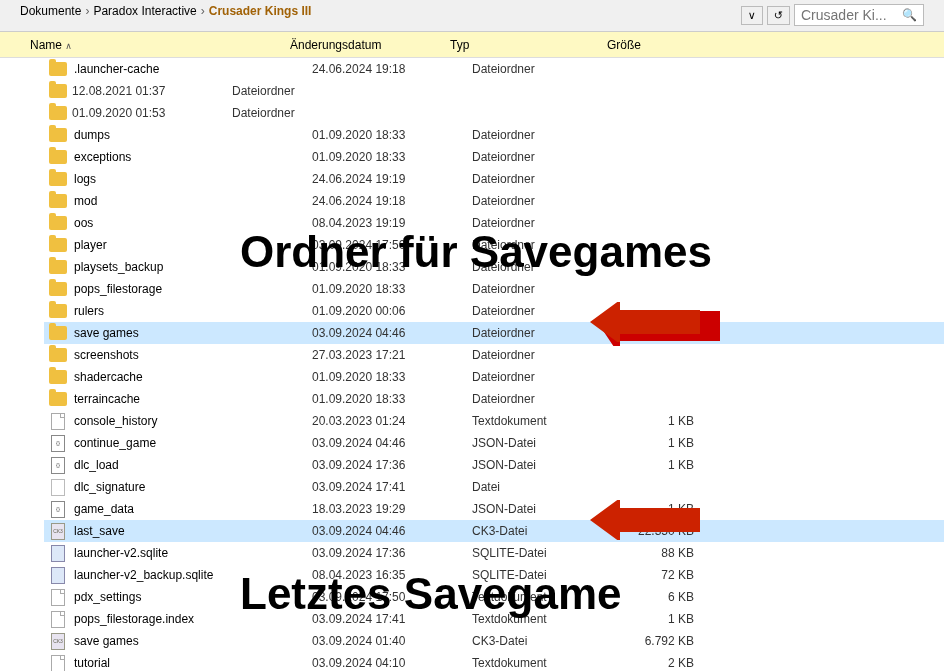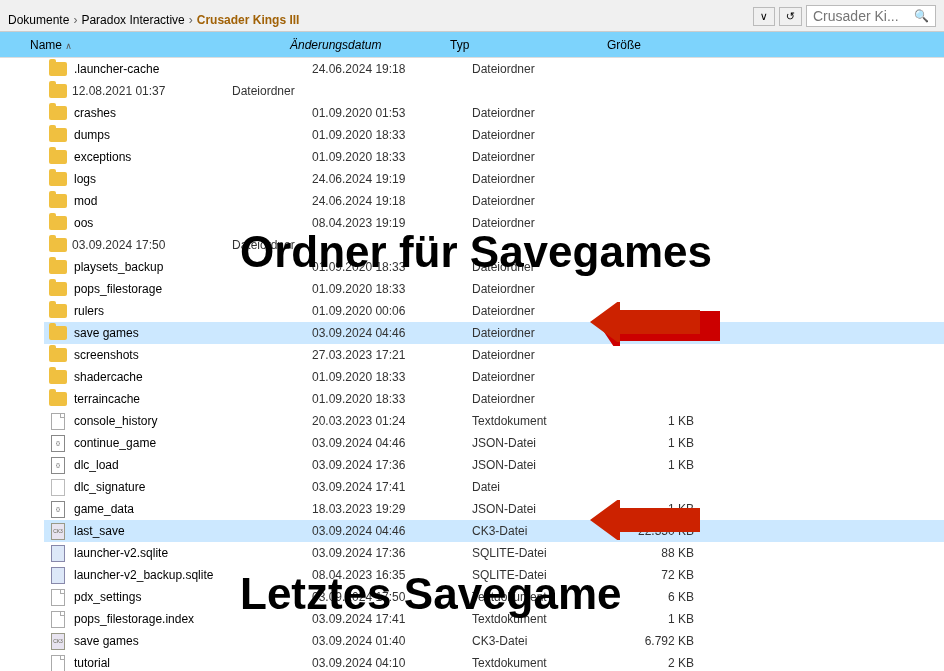--- a/index.html
+++ b/index.html
@@ -1,39 +1,39 @@
 <!DOCTYPE html>
 <html><head>
   <meta charset="utf-8">
   <style>
     * { margin: 0; padding: 0; box-sizing: border-box; }
     body { font-family: 'Segoe UI', Arial, sans-serif; font-size: 12px; background: #fff; width: 944px; height: 671px; overflow: hidden; }
 
     
     .address-bar {
-      display: flex; align-items: flex-end; background: #f0f0f0; border-bottom: 1px solid #ccc;
-      padding: 4px 8px; height: 32px; gap: 4px;
+      display: flex; align-items: flex-start; background: #f0f0f0; border-bottom: 1px solid #ccc;
+      padding: 4px 20px; height: 32px; gap: 4px;
     }
     .address-bar .breadcrumb { display: flex; align-items: center; gap: 2px; flex: 1; }
     .address-bar .breadcrumb span { color: #000; cursor: pointer; }
     .address-bar .breadcrumb .sep { color: #666; margin: 0 2px; }
     .address-bar .breadcrumb .current { font-weight: bold; color: #a16207; }
     .addr-controls { display: flex; gap: 4px; align-items: center; }
     .addr-btn { background: none; border: 1px solid #bbb; padding: 2px 6px; cursor: pointer; font-size: 11px; }
     .search-box { display: flex; align-items: center; border: 1px solid #bbb; background: #fff; padding: 2px 6px; width: 130px; }
     .search-box input { border: none; outline: none; font-size: 14px; width: 100%; }
 
     
     .col-headers {
-      display: flex; align-items: center; background: #7dd3fc; border-bottom: 1px solid #ddd;
+      display: flex; align-items: center; background: #fef9c3; border-bottom: 1px solid #ddd;
       padding: 2px 0; height: 26px;
     }
     .col-header { padding: 2px 6px; cursor: pointer; color: #000; font-size: 12px; user-select: none; }
     .col-header.name { width: 260px; }
-    .col-header.date { width: 160px; font-style: italic; }
+    .col-header.date { width: 160px; }
     .col-header.type { width: 130px; }
     .col-header.size { width: 100px; text-align: center; }
     .sort-arrow { font-size: 9px; color: #555; }
 
     
     .file-list { overflow-y: auto; height: calc(671px - 32px - 26px); position: relative; padding-left: 44px; }
     .file-row {
       display: flex; align-items: center; height: 22px; padding: 0 0;
       cursor: pointer; border-bottom: none;
     }
@@ -104,21 +104,20 @@
         <div class="folder-icon"></div>
       </div>
     <div class="col-date">12.08.2021 01:37</div>
     <div class="col-type">Dateiordner</div>
     <div class="col-size"></div>
   </div>
     <div class="file-row">
     <div class="file-icon">
         <div class="folder-icon"></div>
       </div>
-    <div class="col-name">crashes</div>
     <div class="col-date">01.09.2020 01:53</div>
     <div class="col-type">Dateiordner</div>
     <div class="col-size"></div>
   </div>
     <div class="file-row">
     <div class="file-icon">
         <div class="folder-icon"></div>
       </div>
     <div class="col-name">dumps</div>
     <div class="col-date">01.09.2020 18:33</div>
@@ -158,20 +157,21 @@
       </div>
     <div class="col-name">oos</div>
     <div class="col-date">08.04.2023 19:19</div>
     <div class="col-type">Dateiordner</div>
     <div class="col-size"></div>
   </div>
     <div class="file-row">
     <div class="file-icon">
         <div class="folder-icon"></div>
       </div>
+    <div class="col-name">player</div>
     <div class="col-date">03.09.2024 17:50</div>
     <div class="col-type">Dateiordner</div>
     <div class="col-size"></div>
   </div>
     <div class="file-row">
     <div class="file-icon">
         <div class="folder-icon"></div>
       </div>
     <div class="col-name">playsets_backup</div>
     <div class="col-date">01.09.2020 18:33</div>

